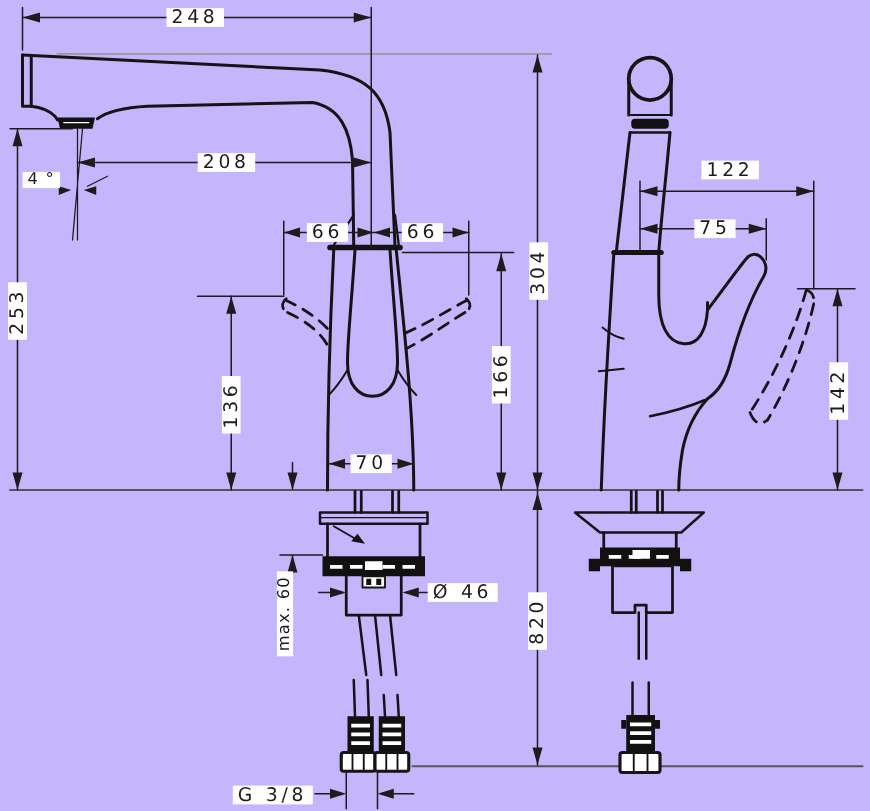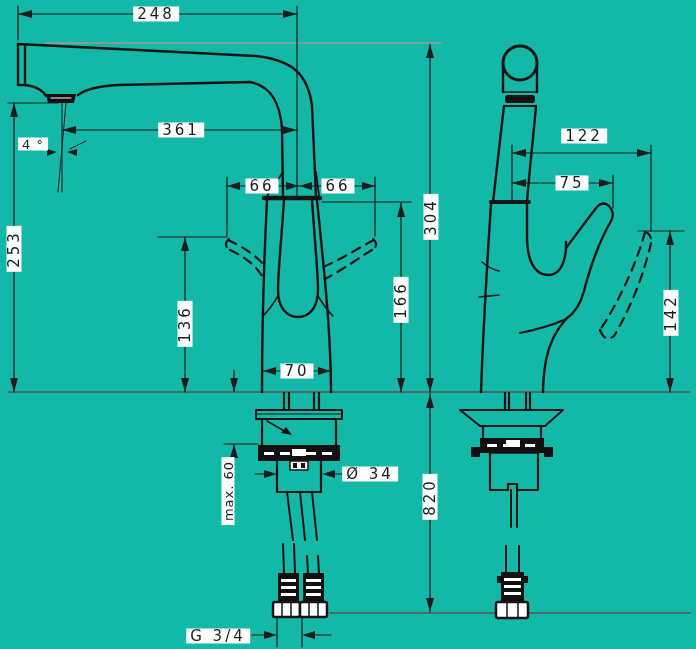--- a/index.html
+++ b/index.html
@@ -1,16 +1,16 @@
 <!DOCTYPE html>
 <html><head>
 <meta charset="utf-8">
 <style>
   html,body{margin:0;padding:0;background:#fff;}
-  #stage{position:relative;width:696px;height:649px;background:#14b8a6;overflow:hidden;
+  #stage{position:relative;width:696px;height:649px;background:#c4b5fd;overflow:hidden;
          font-family:"DejaVu Sans","Liberation Sans",sans-serif;}
   #stage svg{position:absolute;left:0;top:0;}
   .dim-label{position:absolute;transform:translate(-50%,-50%);background:#fff;
              color:#1c1c1c;font-size:15px;letter-spacing:3px;white-space:nowrap;
              padding:0 4px;line-height:1;}
   .dim-label.rot{transform:translate(-50%,-50%) rotate(-90deg);}
   .dim-label.small{font-size:13px;letter-spacing:1px;}
 </style>
 </head>
 <body>
@@ -236,30 +236,30 @@
 
     <path d="M670,231 L666,245 L674,245 Z"></path>
         <path d="M670,392 L666,378 L674,378 Z"></path>
 
     <path d="M277,635 L264,631 L264,639 Z"></path>
         <path d="M302,635 L315,631 L315,639 Z"></path>
   </g>
 </svg>
 
   <span class="dim-label" style="left:156px;top:14px">248</span>
-  <span class="dim-label" style="left:181px;top:130px">361</span>
+  <span class="dim-label" style="left:181px;top:130px">208</span>
   <span class="dim-label small" style="left:33px;top:144px">4 °</span>
   <span class="dim-label rot" style="left:14px;top:249px">253</span>
   <span class="dim-label rot" style="left:185px;top:324px">136</span>
   <span class="dim-label" style="left:262px;top:186px">66</span>
   <span class="dim-label" style="left:338px;top:186px">66</span>
   <span class="dim-label rot" style="left:401px;top:300px">166</span>
   <span class="dim-label rot" style="left:431px;top:217px">304</span>
   <span class="dim-label" style="left:297px;top:371px">70</span>
-  <span class="dim-label" style="left:370px;top:474px">Ø 34</span>
+  <span class="dim-label" style="left:370px;top:474px">Ø 46</span>
   <span class="dim-label rot small" style="left:228px;top:491px">max. 60</span>
   <span class="dim-label rot" style="left:430px;top:497px">820</span>
   <span class="dim-label" style="left:584px;top:136px">122</span>
   <span class="dim-label" style="left:572px;top:183px">75</span>
   <span class="dim-label rot" style="left:671px;top:313px">142</span>
-  <span class="dim-label" style="left:218px;top:636px">G 3/4</span>
+  <span class="dim-label" style="left:218px;top:636px">G 3/8</span>
 
 </div>
 
 </body></html>

